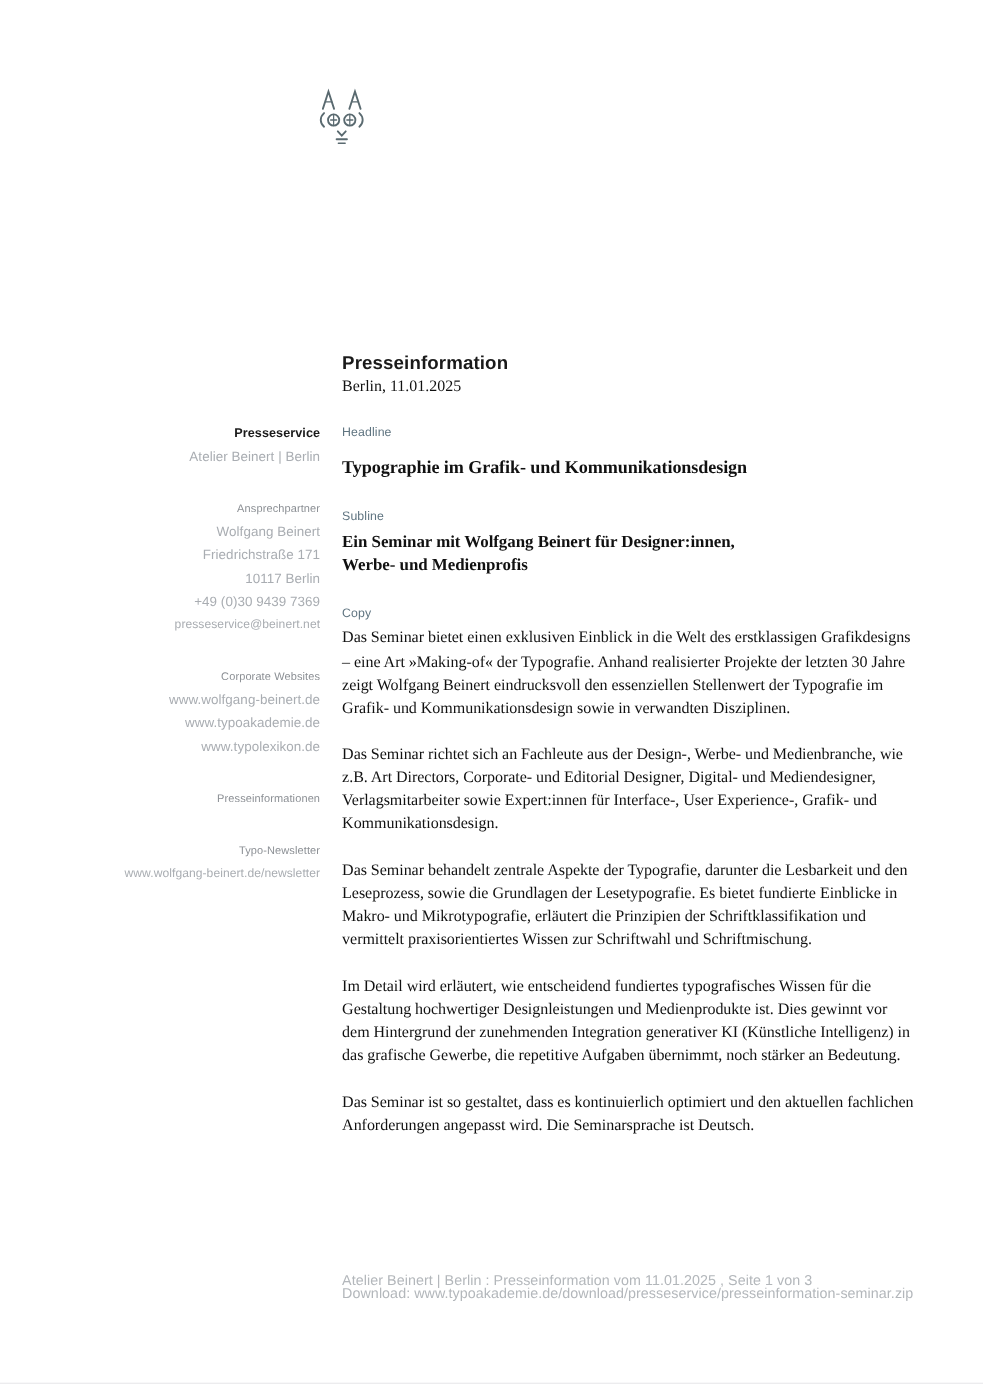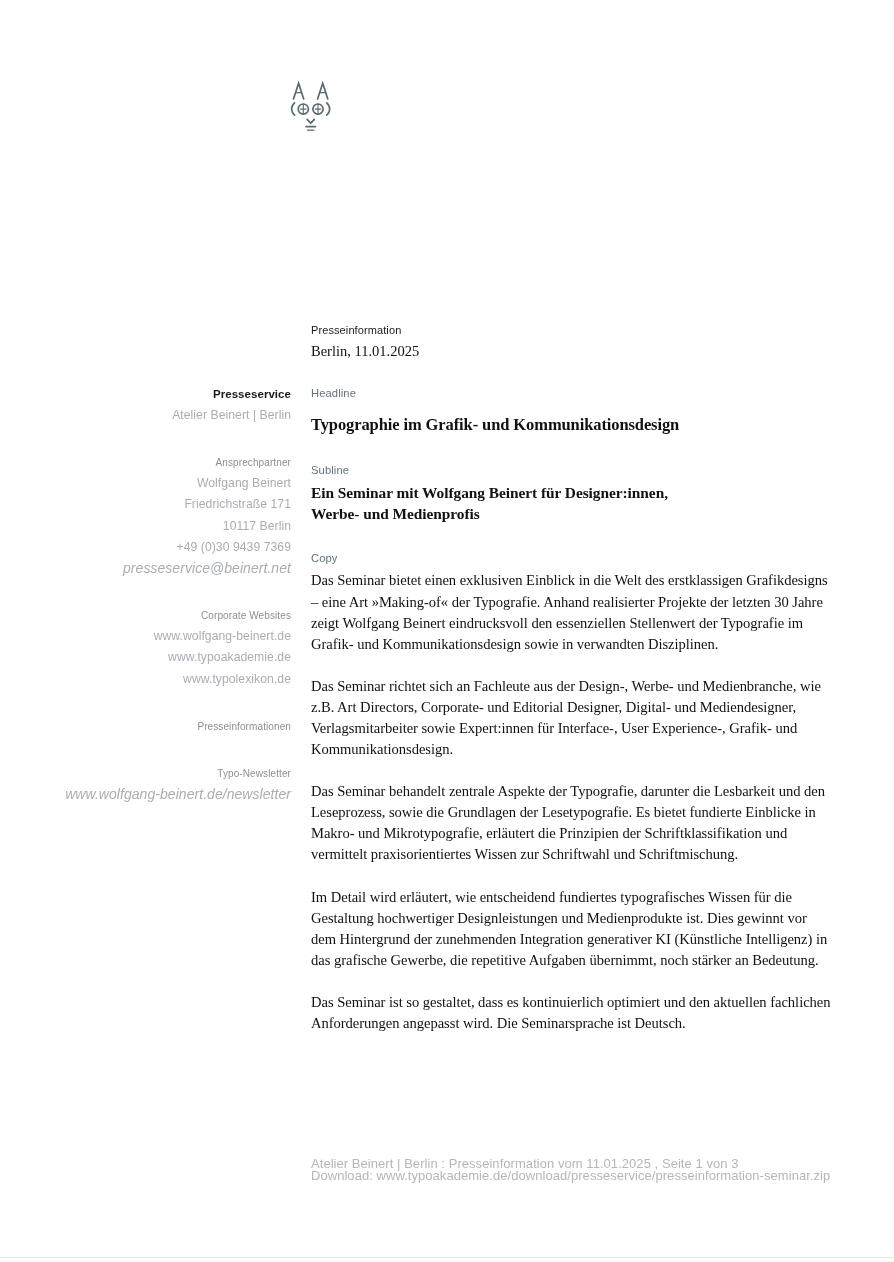--- a/index.html
+++ b/index.html
@@ -38,22 +38,22 @@
   .logo-wrap svg { display: block; }
 
   
   .doc-head {
     position: absolute;
     left: 311px;
     top: 320px;
     width: 520px;
   }
   .doc-head .t1 {
-    font-size: 11px;
-    font-weight: normal;
+    font-size: 17px;
+    font-weight: bold;
     color: #1a1a1a;
     letter-spacing: 0.1px;
     line-height: 20.5px;
   }
   .doc-head .t2 {
     font-family: Liberation Serif, serif;
     font-size: 14.5px;
     color: #111111;
     line-height: 20.5px;
   }
@@ -82,22 +82,21 @@
     line-height: 21px;
     letter-spacing: 0.1px;
   }
   .sb-line {
     font-size: 12.2px;
     color: #a9adb2;
     line-height: 21.2px;
     letter-spacing: 0.05px;
   }
   .sb-line.small {
-    font-size: 14px;
-    font-style: italic;
+    font-size: 11px;
   }
 
   
   .main {
     position: absolute;
     left: 311px;
     top: 384px;
     width: 520px;
   }
   .label {

